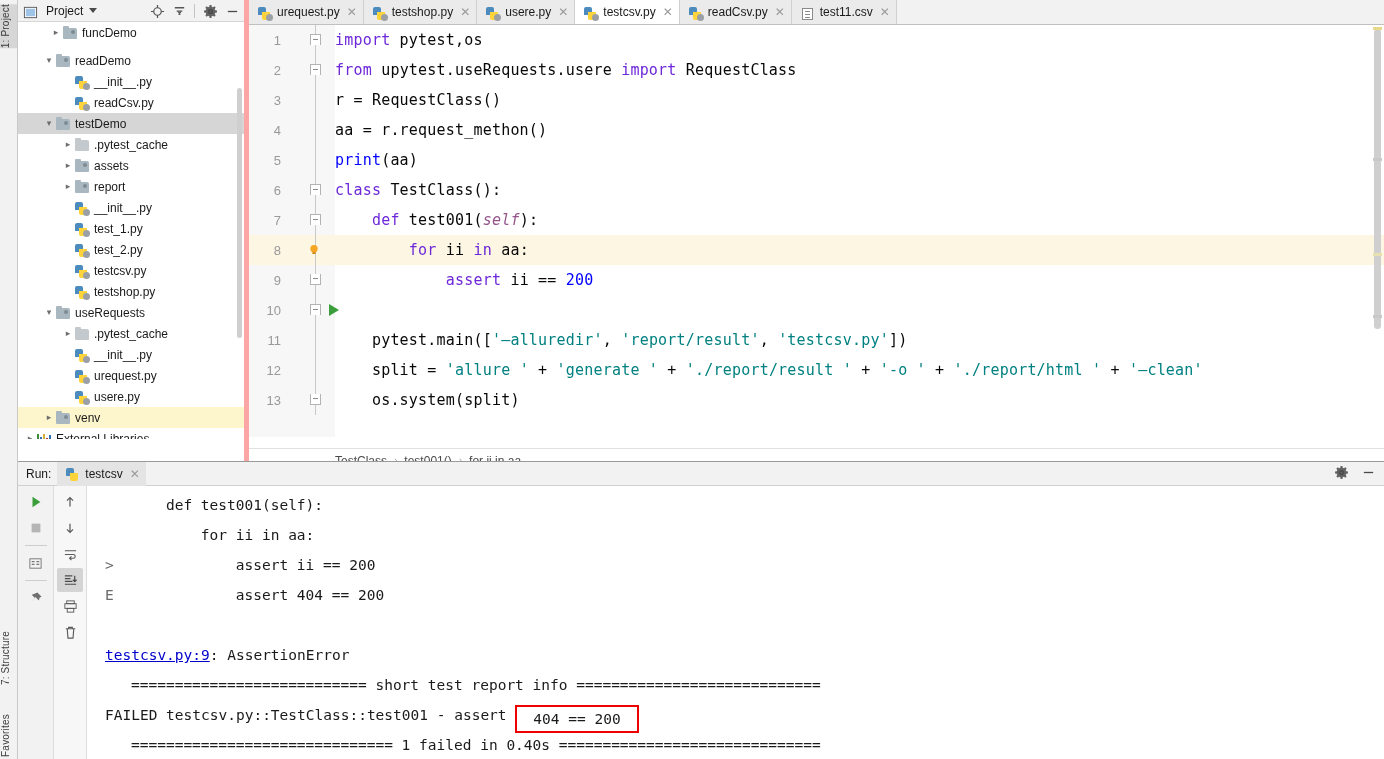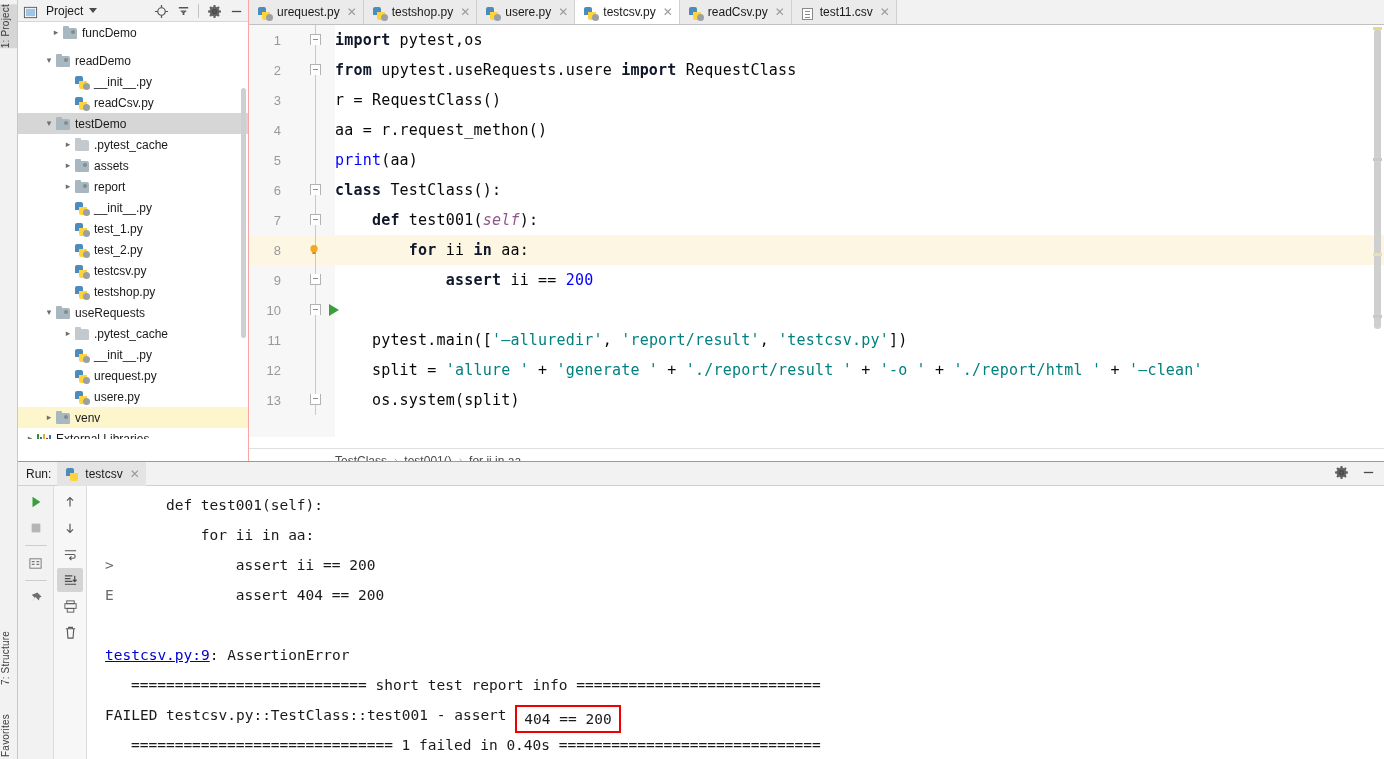--- a/index.html
+++ b/index.html
@@ -24,21 +24,21 @@
     position: absolute; left: 0; width: 18px;
     writing-mode: vertical-rl; transform: rotate(180deg);
     font-size: 10px; color: #3c3c3c; white-space: nowrap;
     text-align: left; letter-spacing: .2px;
   }
   .vlabel.sel { background: #d6d6d6; }
 
   
   .project-panel {
     position: absolute; left: 18px; top: 0; width: 231px; height: 461px;
-    background: #ffffff; border-right: 1px solid #fca5a5;
+    background: #ffffff; border-right: 5px solid #fca5a5;
   }
   .proj-header {
     position: relative; height: 22px; background: #f2f2f2;
     border-bottom: 1px solid #d6d6d6;
     display: flex; align-items: center; padding-left: 4px;
   }
   .proj-title { font-size: 12px; color: #1a1a1a; margin-left: 4px; }
   .proj-caret {
     margin-left: 6px; width: 0; height: 0;
     border-left: 4px solid transparent; border-right: 4px solid transparent;
@@ -126,21 +126,21 @@
   }
   .fold::after { content:""; position:absolute; left:2px; top:4px; width:5px; height:1px; background:#8d8d8d; }
   .fold.top    { border-bottom: none; }
   .fold.bottom { border-top: none; }
   .foldline { position:absolute; left:26px; top:0; width:1px; height:30px; background:#c8c8c8; }
 
   .bulb { position:absolute; left:18px; top:8px; width:14px; height:14px; }
   .runarrow { position:absolute; left:40px; top:9px; width:0; height:0;
       border-top:6px solid transparent; border-bottom:6px solid transparent; border-left:10px solid #3a9e3a; }
 
-  .kw   { color: #0f172a; font-weight: bold; }
+  .kw   { color: #6d28d9; font-weight: normal; }
   .str  { color: #008080; }
   .num  { color: #0000ff; }
   .plain{ color: #080808; }
   .self { color: #94558d; font-style: italic; }
 
   .ed-scroll { position:absolute; right:3px; top:4px; width:7px; height:300px; background:#cfcfcf; border-radius:4px; }
   .ed-scroll-mark { position:absolute; right:2px; width:9px; height:3px; }
 
   
   .breadcrumb {
@@ -184,21 +184,21 @@
 
   .console {
     flex: 1; background: #ffffff; overflow: hidden; position: relative;
     padding: 4px 0 0 18px;
     font-family: "DejaVu Sans Mono", monospace; font-size: 14.5px; color: #1a1a1a;
   }
   .cline { height: 30px; line-height: 30px; white-space: pre; }
   .cmark { display:inline-block; width: 26px; color:#6b6b6b; }
   .clink { color: #0000cc; text-decoration: underline; }
   .redbox {
-    display: inline-block; border: 2px solid #ee0000; padding: 0 7px;
+    display: inline-block; border: 2px solid #ee0000; padding: 0 16px;
     line-height: 24px; vertical-align: -4px;
   }
 </style>
 </head>
 <body>
 
 <div id="app">
 
   <div class="leftstrip">
     <div class="vlabel sel" style="top:4px;">

